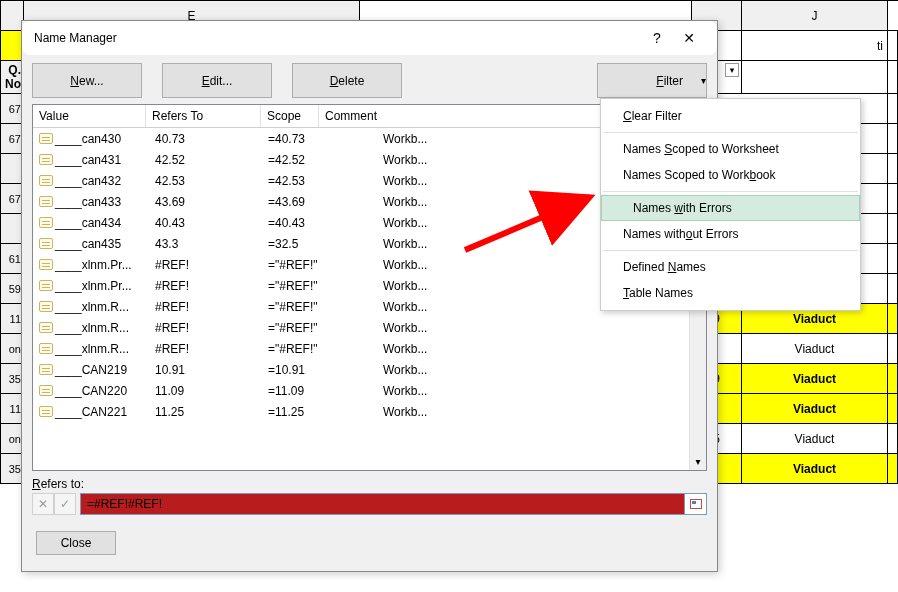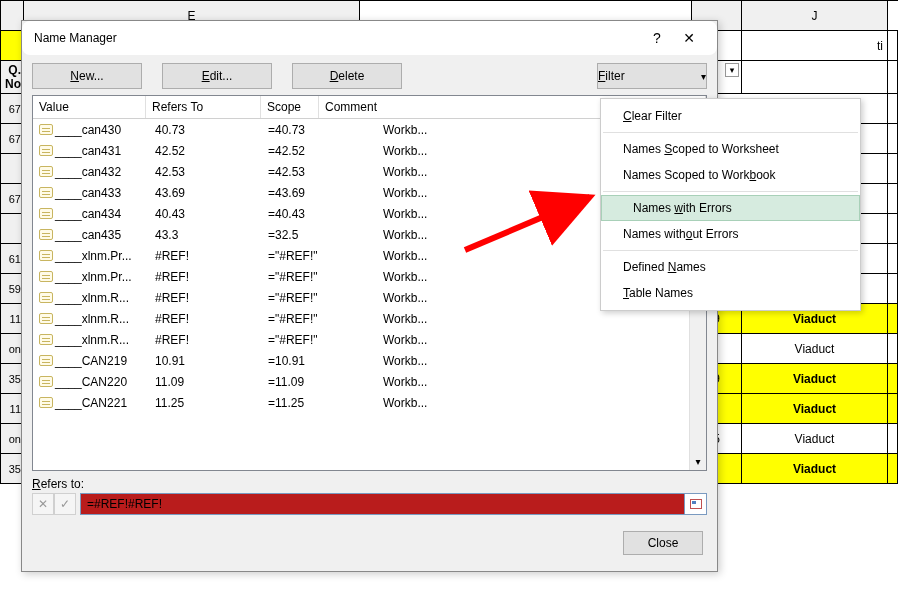--- a/index.html
+++ b/index.html
@@ -12,23 +12,23 @@
 .sheet .row-hdr { width: 22px; background: #f0f0f0; font-size: 11px; text-align:right; padding-right:2px;}
 .sheet .col-hdr { background: #f0f0f0; text-align:center; }
 .sheet .yellow { background: #ffff00; }
 
 
 .dialog { position: absolute; left: 21px; top: 20px; width: 697px; height: 552px; background: #f0f0f0; border: 1px solid #888; box-shadow: 2px 2px 8px rgba(0,0,0,0.2); display:flex; flex-direction:column; }
 .titlebar { background: #fff; padding: 9px 12px; display: flex; align-items: center; font-size: 13px; border-radius: 8px; }
 .titlebar .title { flex: 1; }
 .titlebar .btn { width: 32px; text-align: center; font-size: 14px; cursor: pointer; }
 .toolbar { padding: 8px 10px 2px; display: flex; gap: 20px; }
-.toolbar button { width: 110px; height: 26px; background: #e1e1e1; border: 1px solid #adadad; cursor: pointer; }
+.toolbar button { width: 110px; height: 35px; background: #e1e1e1; border: 1px solid #adadad; cursor: pointer; }
 .toolbar .spacer { flex: 1; }
-.filter-btn { width: 110px; height: 26px; background: #e1e1e1; border: 1.5px solid #3a7bd5; cursor: pointer; display:inline-flex; align-items:center; justify-content:space-between; gap:8px;}
+.filter-btn { width: 110px; height: 26px; background: #e1e1e1; border: 1.5px solid #3a7bd5; cursor: pointer; display:inline-flex; align-items:center; justify-content:flex-end; gap:18px;}
 .filter-btn .caret { font-size:10px; }
 
 .list-area { margin: 4px 10px 0; border: 1px solid #828790; background: #fff; flex:1; display:flex; flex-direction:column; position:relative; min-height: 0;}
 .list-hdr { display: flex; border-bottom: 1px solid #d0d0d0; }
 .list-hdr .col { padding: 4px 6px; border-right: 1px solid #e0e0e0; }
 .list-body { flex:1; overflow:hidden; }
 .list-row { display: flex; height: 21px; align-items:center; }
 .list-row .cell { padding: 1px 6px; overflow:hidden; white-space:nowrap; text-overflow:clip; }
 .c-name { width: 116px; display:flex; align-items:center; gap:2px;}
 .c-value { width: 113px; }
@@ -45,21 +45,21 @@
 .scroll-down { position:absolute; bottom:0; left:0; right:0; }
 
 .refers-bar { margin: 6px 10px 0; }
 .refers-editor { display:flex; align-items:center; gap:0; margin-top:2px; }
 .xbtn, .vbtn { width:22px; height:22px; border:1px solid #d0d0d0; background:#f5f5f5; display:flex; align-items:center; justify-content:center; color:#999; }
 .ref-input { flex:1; height:22px; border:1px solid #7a9ac0; padding:2px 6px; background:#b91c1c; margin-left:4px;}
 .picker { width:22px; height:22px; border:1px solid #7a9ac0; border-left:none; display:flex; align-items:center; justify-content:center; background:#fff; cursor:pointer;}
 .picker-ic { width:12px; height:10px; border:1px solid #c05050; display:block; position:relative;}
 .picker-ic::after { content:""; position:absolute; top:1px; left:1px; width:4px; height:3px; background:#5080c0;}
 
-.footer { display:flex; justify-content:flex-end; padding:16px 14px; gap:8px; }
+.footer { display:flex; justify-content:flex-start; padding:16px 14px; gap:8px; }
 .footer button { width:80px; height:24px; border:1px solid #adadad; background:#e1e1e1; cursor:pointer;}
 
 
 .menu { position:absolute; left: 600px; top: 98px; width: 261px; background:#fff; border:1px solid #ccc; box-shadow:2px 2px 6px rgba(0,0,0,0.2); padding:4px 0; }
 .menu .mi { padding: 6px 22px; cursor:pointer; }
 .menu .mi.hl { background:#d6ebdf; border:1px solid #a8d0b8; padding:5px 31px;}
 .menu .sep { height:1px; background:#e0e0e0; margin:3px 2px; }
 
 
 .arrow { position:absolute; left:455px; top:175px; pointer-events:none; }

